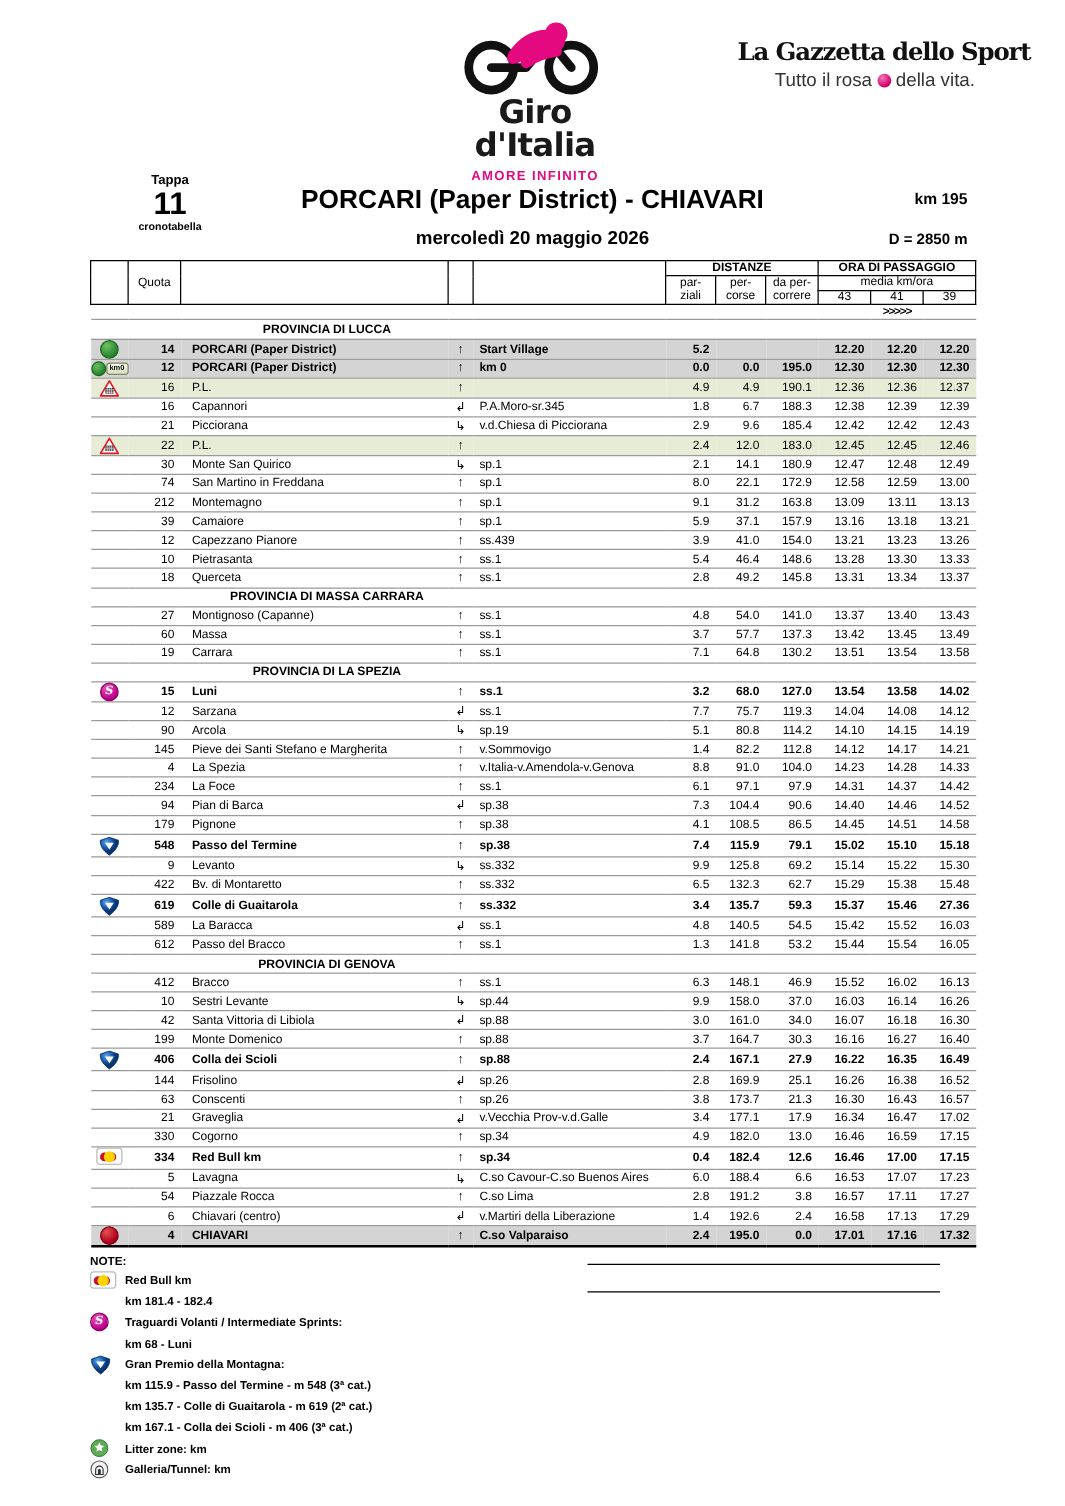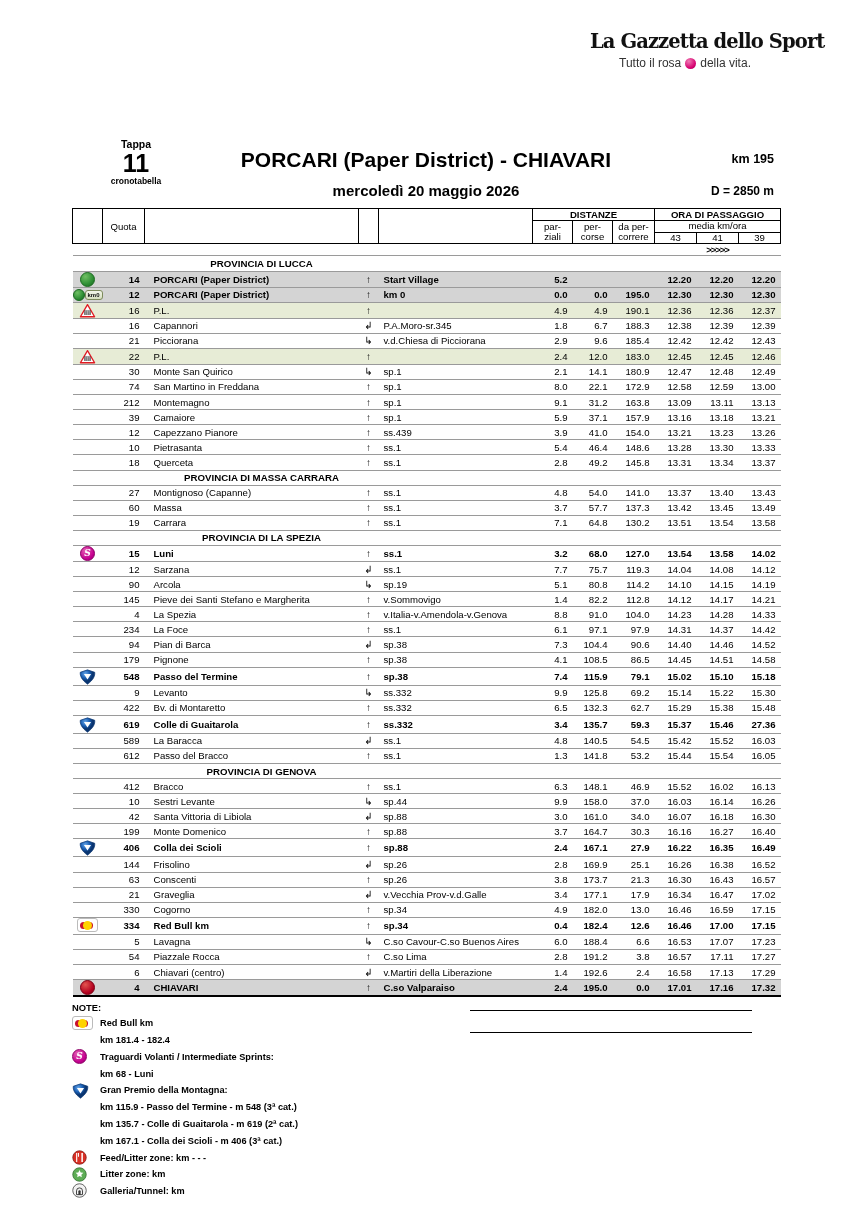--- a/index.html
+++ b/index.html
@@ -34,22 +34,22 @@
     color:#e5097f; margin-top:3px;
   }
 
   .gazzetta { position:absolute; right:0; top:30px; text-align:center; width:190px;}
   .gz-name {
     font-family:"DejaVu Serif", serif;
     font-weight:bold; font-size:19.5px; letter-spacing:-0.9px;
     color:#111; white-space:nowrap;
   }
   .gz-tag {
-    font-size:12px; color:#333; margin-top:3px;
-    display:flex; align-items:center; justify-content:center; gap:4px;
+    font-size:15px; color:#333; margin-top:3px;
+    display:flex; align-items:center; justify-content:flex-end; gap:4px;
     white-space:nowrap;
   }
   .gz-ball {
     width:11px;height:11px;border-radius:50%;
     background: radial-gradient(circle at 35% 30%, #f07ab4 0%, #d6006f 65%, #9c0050 100%);
     display:inline-block;
   }
 
   
   .titlerow { position:relative; height:58px; margin-top:4px; }
@@ -158,20 +158,32 @@
   .sig1 { border-top:1.2px solid #000; margin-bottom:21px; }
   .sig2 { border-top:1.7px solid #000; }
 </style>
 </head>
 <body>
 
 <div class="page">
 
   <div class="hdr">
 
+    <div class="giro-logo">
+      <svg width="118" height="60" viewBox="0 0 118 60">
+        <circle cx="24" cy="38" r="18" fill="none" stroke="#111" stroke-width="7"></circle>
+        <circle cx="88" cy="38" r="18" fill="none" stroke="#111" stroke-width="7"></circle>
+        <path d="M24 38 L52 38 L70 16 L88 38" fill="none" stroke="#111" stroke-width="7" stroke-linecap="round" stroke-linejoin="round"></path>
+        <path d="M38 26 C48 10 66 4 78 10 C86 14 84 24 74 26 C64 28 54 30 46 34 C40 37 34 34 38 26 Z" fill="#e5097f"></path>
+        <circle cx="76" cy="11" r="9" fill="#e5097f"></circle>
+        <path d="M52 34 C60 28 68 26 76 25" fill="none" stroke="#e5097f" stroke-width="9" stroke-linecap="round"></path>
+      </svg>
+      <div class="giro-word">Giro d'Italia</div>
+      <div class="giro-sub">AMORE INFINITO</div>
+    </div>
 
     <div class="gazzetta">
       <div class="gz-name">La Gazzetta dello Sport</div>
       <div class="gz-tag">
         <span>Tutto il rosa</span>
         <span class="gz-ball"></span>
         <span>della vita.</span>
       </div>
     </div>
   </div>
@@ -922,31 +934,20 @@
             </svg>
           </span>
           <span class="ntxt">Gran Premio della Montagna:</span>
         </div>
         <div class="nindent">km 115.9 - Passo del Termine - m 548  (3ª cat.)</div>
         <div class="nindent">km 135.7 - Colle di Guaitarola - m 619  (2ª cat.)</div>
         <div class="nindent">km 167.1 - Colla dei Scioli - m 406  (3ª cat.)</div>
         <div class="nline">
           <span class="nic">
             <svg class="ic" width="15" height="15" viewBox="0 0 20 20">
-              <circle cx="10" cy="10" r="9" fill="#d93025" stroke="#7d1410" stroke-width="1"></circle>
-              <rect x="5.5" y="4" width="1.5" height="12" fill="#fff"></rect>
-              <rect x="8" y="4" width="1.3" height="5" fill="#fff"></rect>
-              <rect x="12.5" y="4" width="2" height="12" fill="#fff"></rect>
-            </svg>
-          </span>
-          <span class="ntxt">Feed/Litter zone: km  - - -</span>
-        </div>
-        <div class="nline">
-          <span class="nic">
-            <svg class="ic" width="15" height="15" viewBox="0 0 20 20">
               <circle cx="10" cy="10" r="9" fill="#5ead56" stroke="#2c6b2a" stroke-width="1"></circle>
               <path d="M10 4 l1.6 3.2 3.5 .5 -2.6 2.5 .6 3.5 -3.1 -1.7 -3.1 1.7 .6 -3.5 -2.6 -2.5 3.5 -.5 Z" fill="#fff"></path>
             </svg>
           </span>
           <span class="ntxt">Litter zone: km</span>
         </div>
         <div class="nline">
           <span class="nic">
             <svg class="ic" width="15" height="15" viewBox="0 0 20 20">
               <circle cx="10" cy="10" r="9" fill="#f2f2f2" stroke="#555" stroke-width="1.2"></circle>

